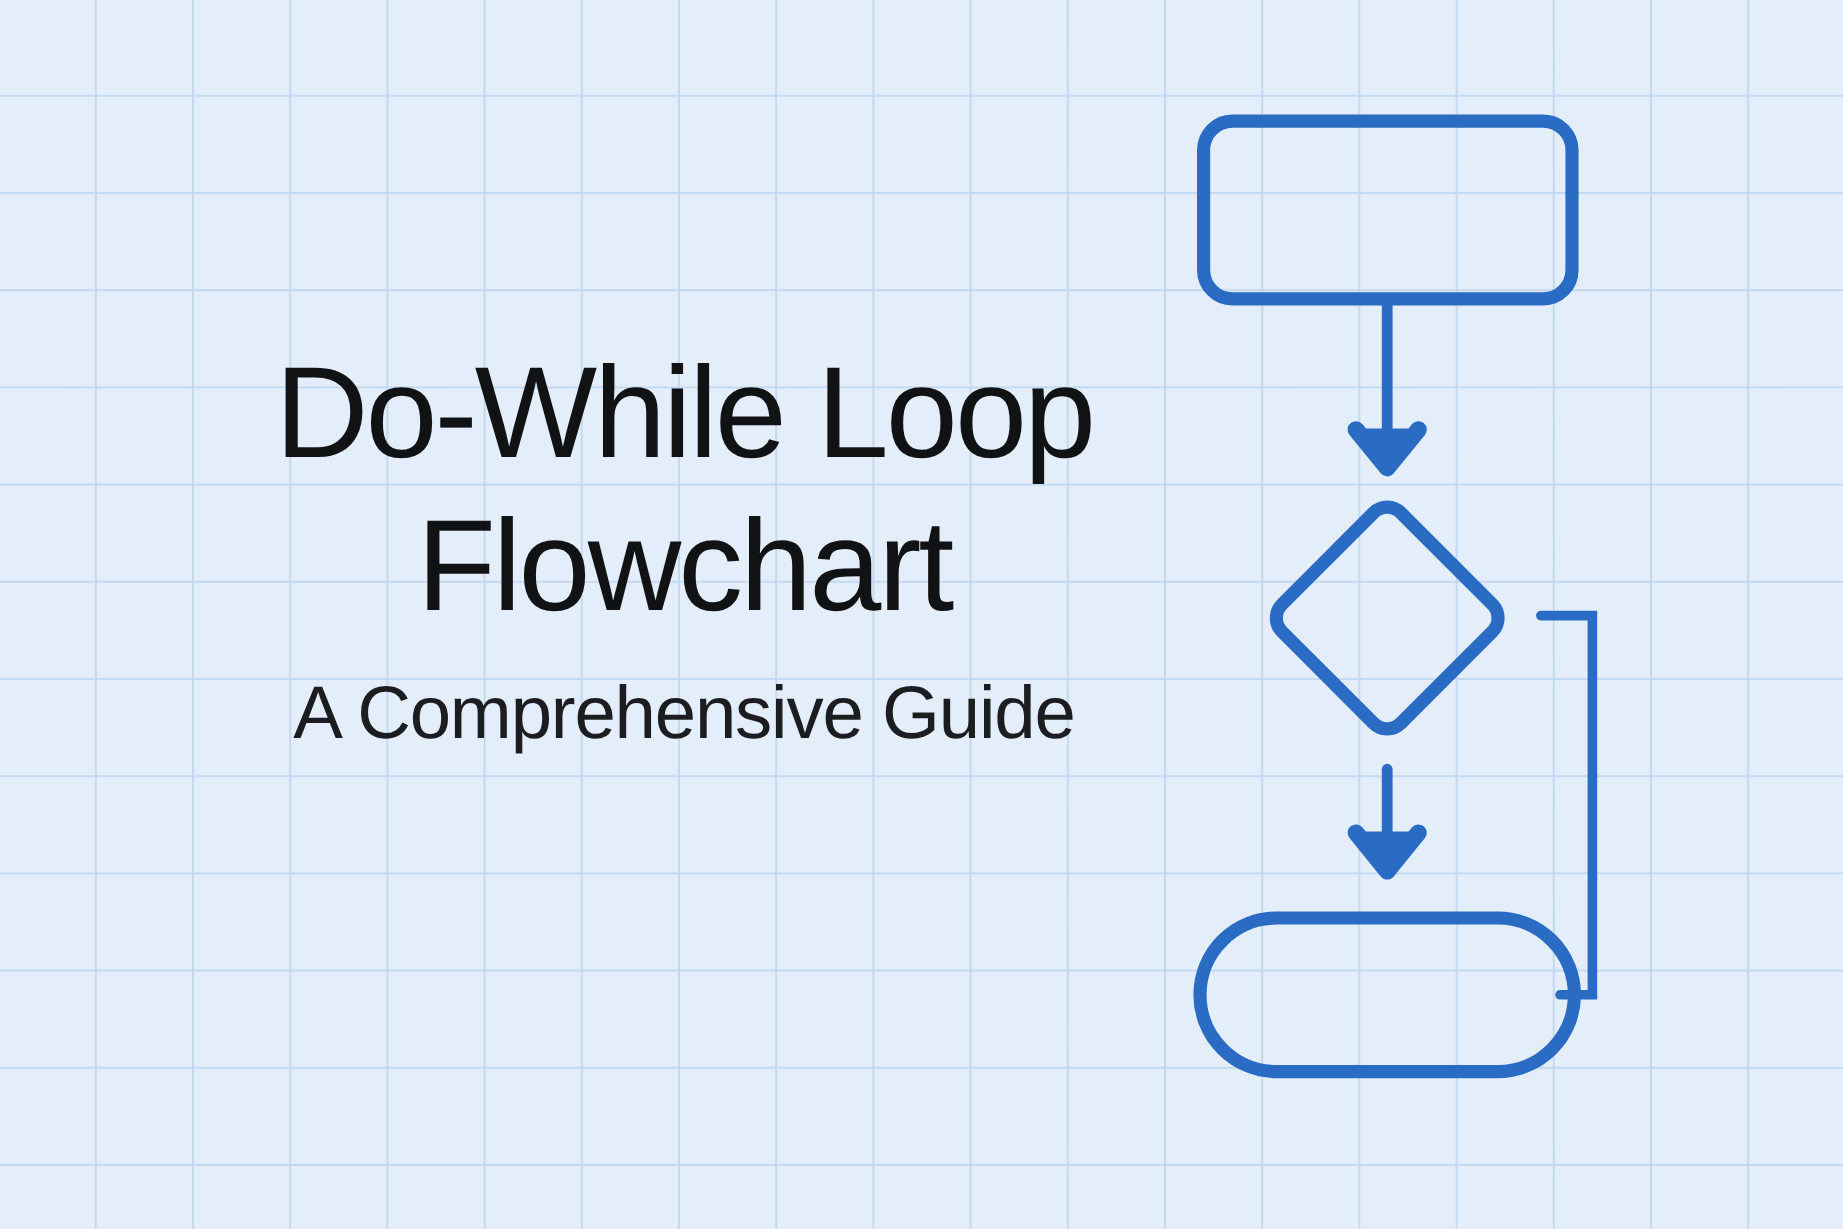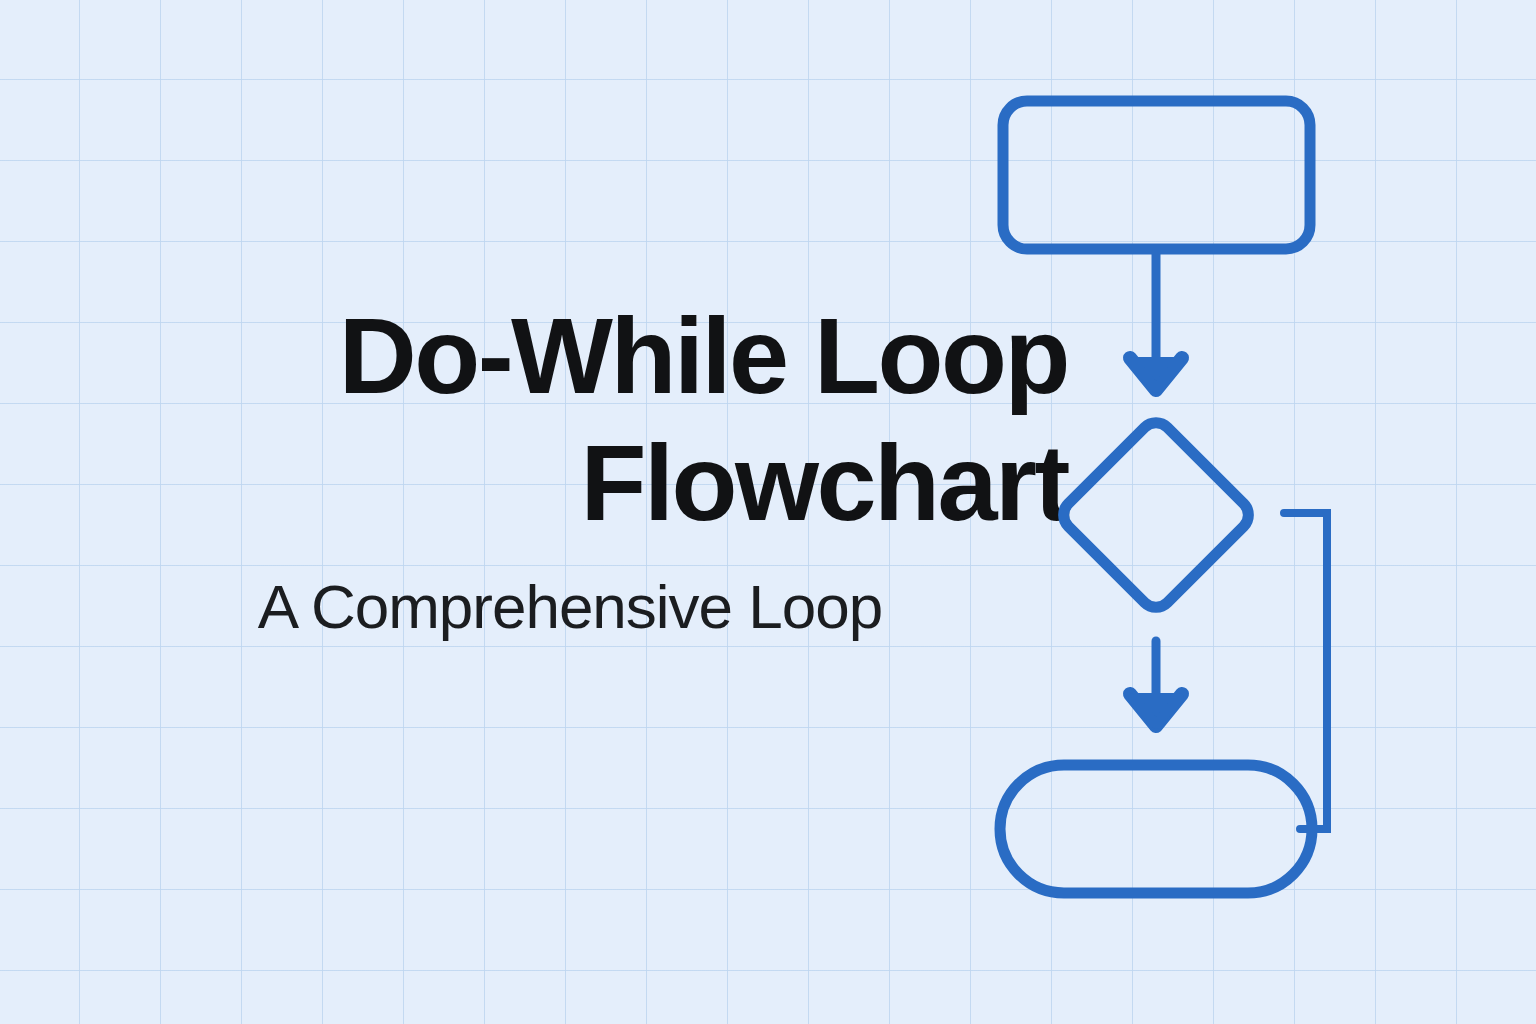--- a/index.html
+++ b/index.html
@@ -23,29 +23,28 @@
 
   
   #title-block {
     position: absolute;
     left: 60px;
     top: 280px;
     width: 1020px;
     text-align: center;
   }
   #page-title {
-    margin: 12px;
+    margin: 0;
     color: #111214;
     font-family: "Liberation Sans", sans-serif;
-    font-weight: bold;
+    font-weight: normal;
     font-size: 108px;
     line-height: 1.18;
     letter-spacing: -2.5px;
     white-space: pre-line;
-    text-align: right;
   }
   #page-subtitle {
     margin: 26px 0 0 0;
     color: #1b1d20;
     font-family: "Liberation Sans", sans-serif;
     font-weight: normal;
     font-size: 62px;
     line-height: 1.1;
     letter-spacing: -1px;
   }
@@ -60,21 +59,21 @@
   }
 </style>
 </head>
 <body>
 
 <div id="canvas">
 
   <div id="title-block">
     <h1 id="page-title">Do-While Loop
 Flowchart</h1>
-    <p id="page-subtitle">A Comprehensive Loop</p>
+    <p id="page-subtitle">A Comprehensive Guide</p>
   </div>
 
   <svg id="flowchart-svg" viewBox="0 0 1536 1024">
 
     <rect x="1003" y="101" width="307" height="148" rx="24" ry="24" fill="none" stroke="#2a6cc4" stroke-width="11" stroke-linejoin="round"></rect>
 
     <g>
       <line x1="1156" y1="249" x2="1156" y2="371" stroke="#2a6cc4" stroke-width="9" stroke-linecap="butt"></line>
       <path d="M 1130 358 L 1156 390 L 1182 358" fill="none" stroke="#2a6cc4" stroke-width="14" stroke-linecap="round" stroke-linejoin="round"></path>
       <path d="M 1133 362 L 1156 388 L 1179 362 Z" fill="#2a6cc4" stroke="#2a6cc4" stroke-width="10" stroke-linejoin="round"></path>

